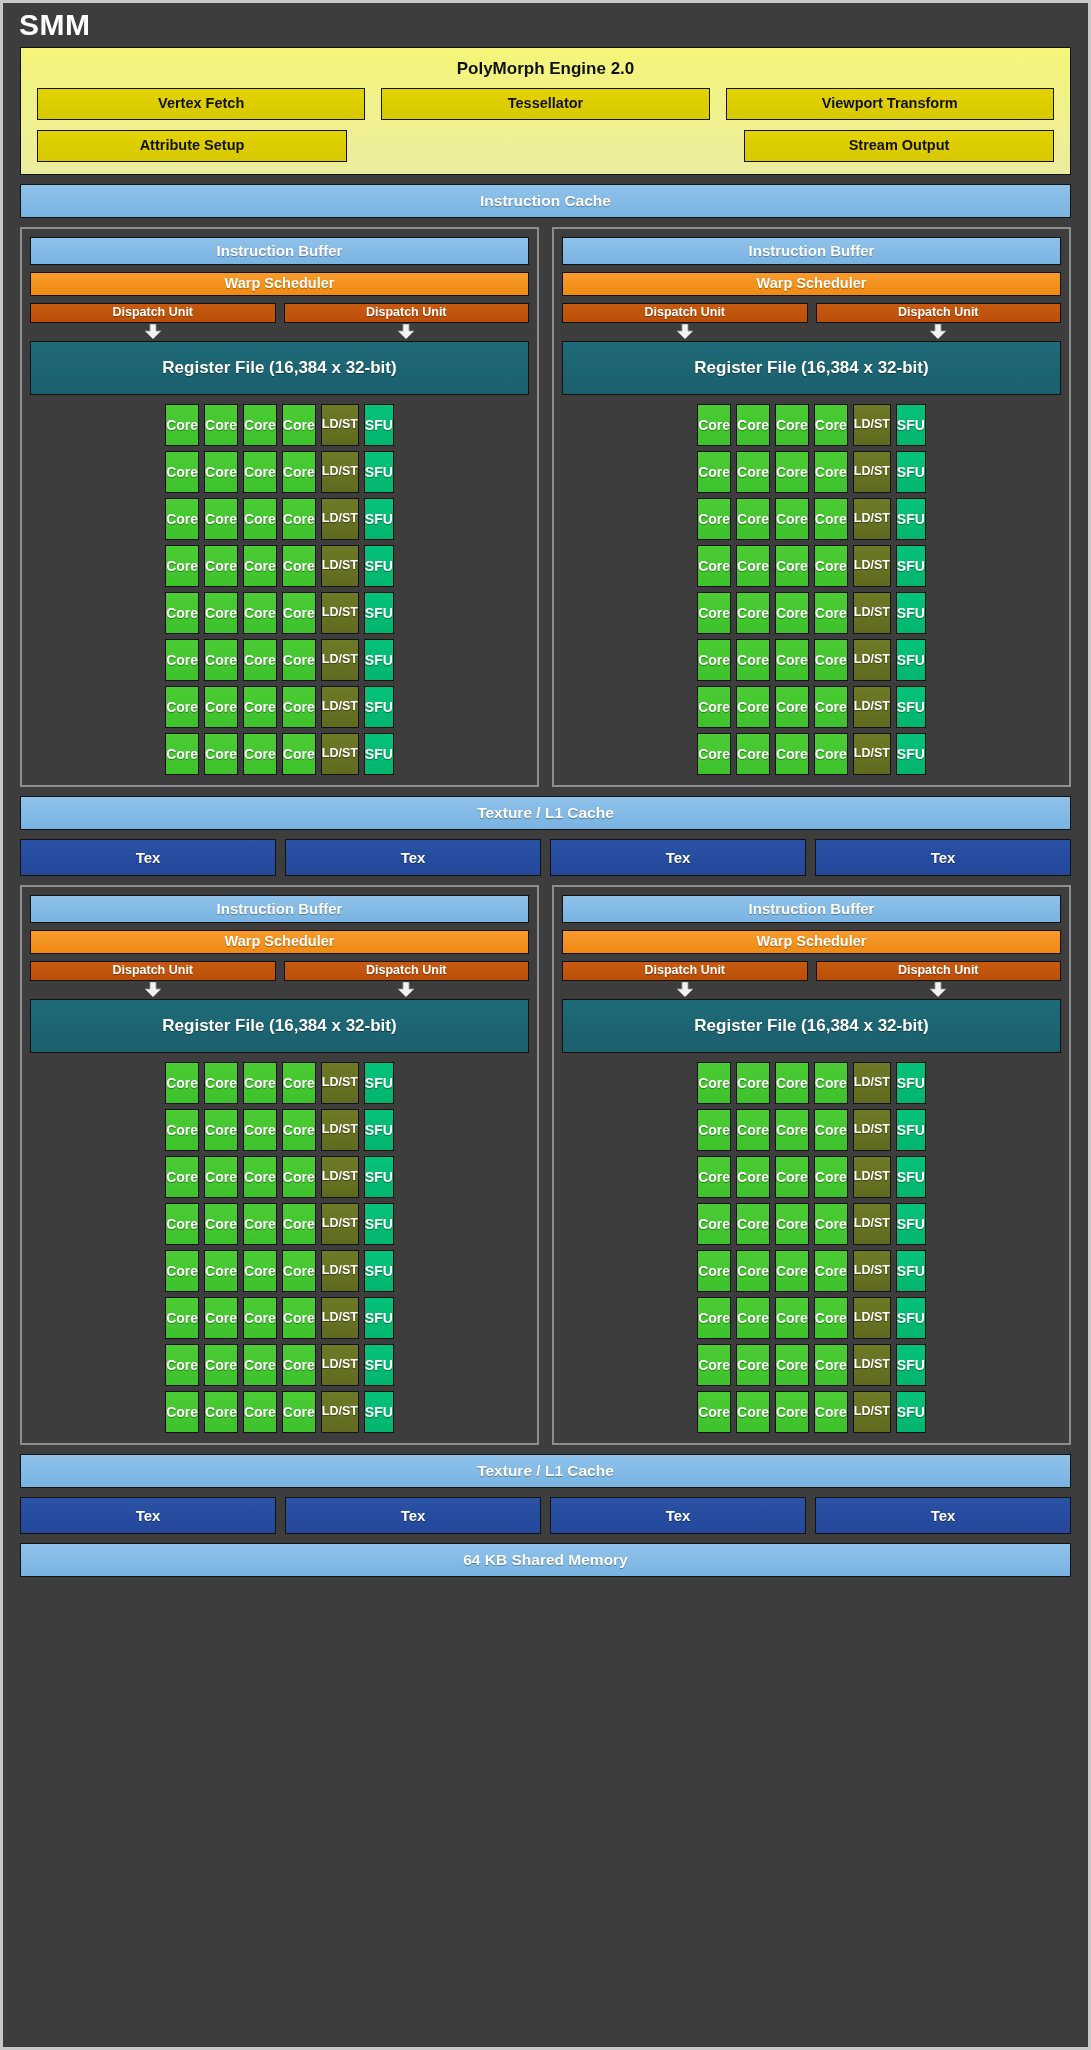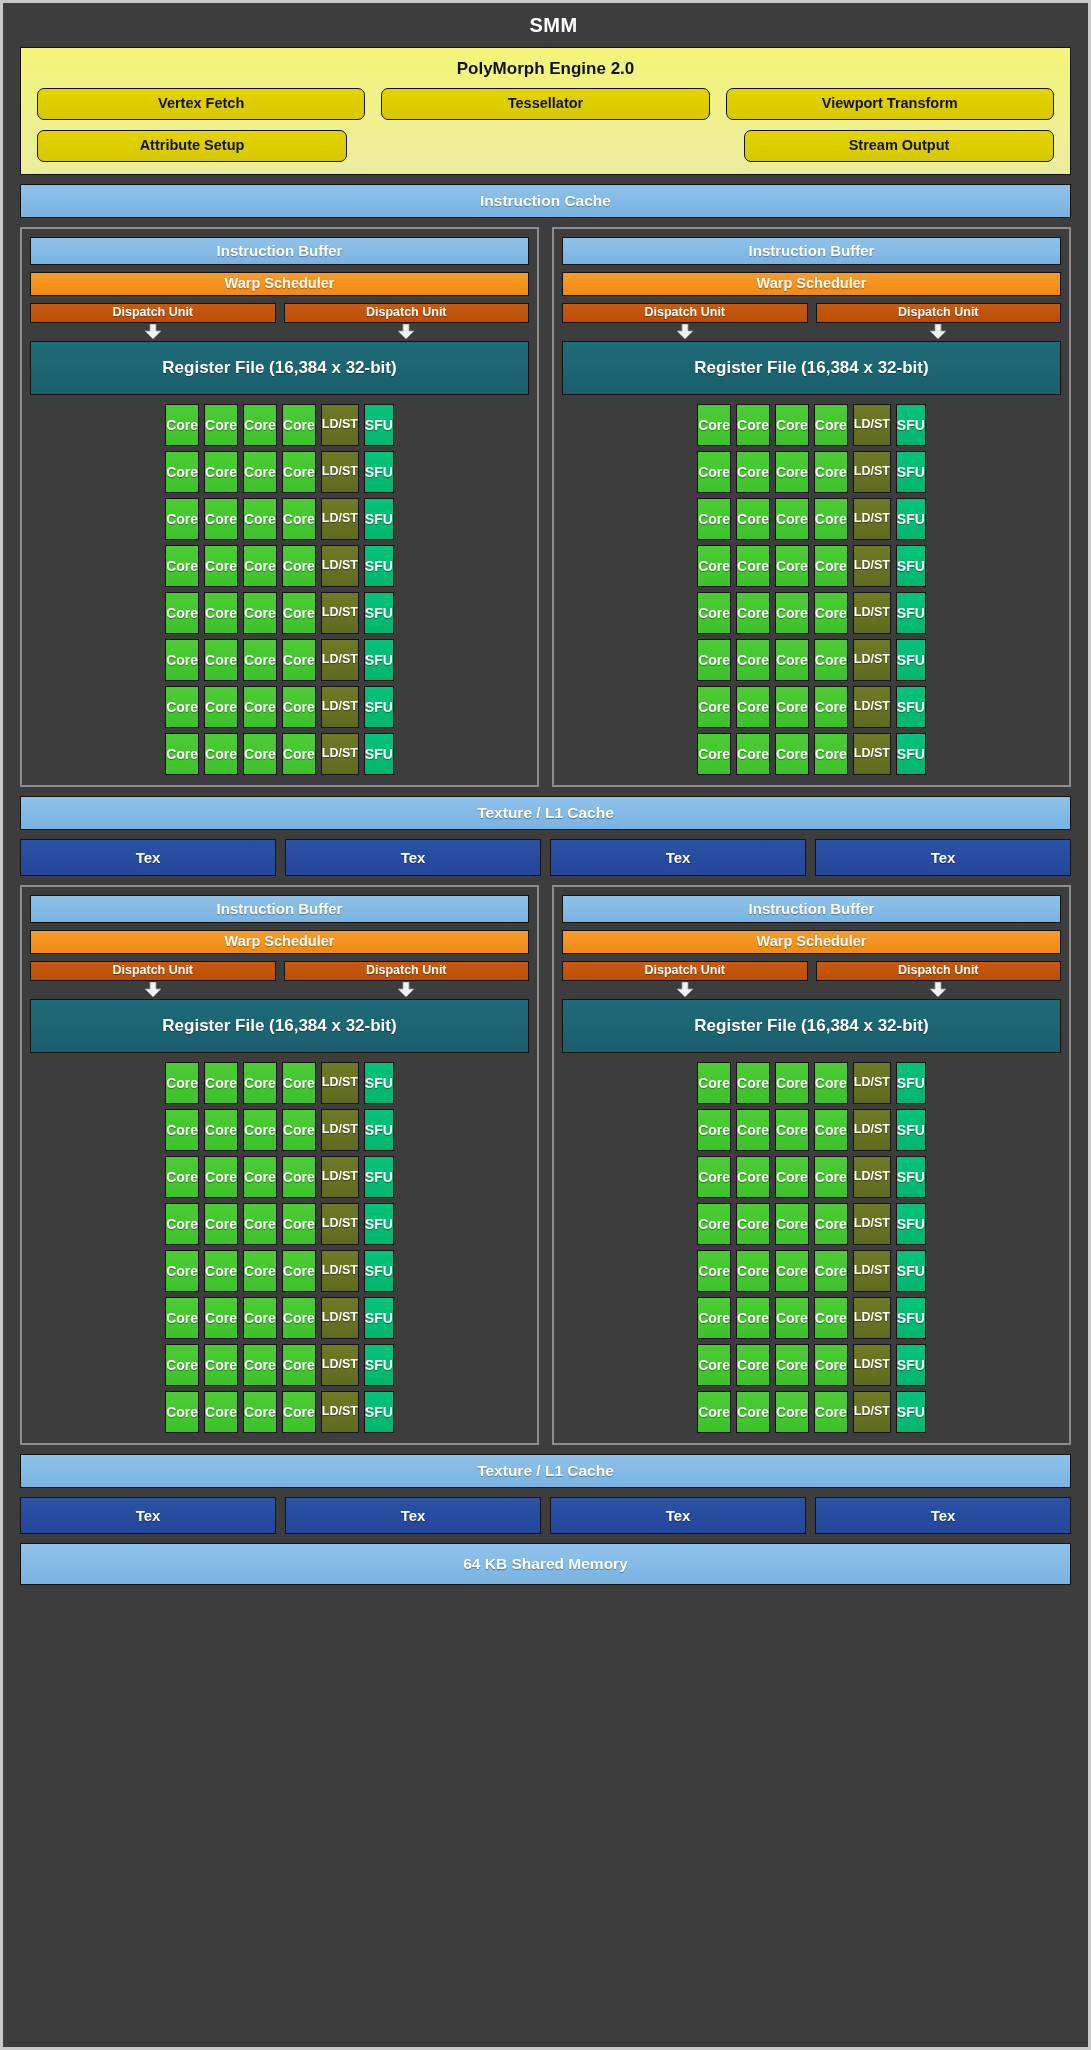--- a/index.html
+++ b/index.html
@@ -12,27 +12,26 @@
     width: 1091px;
     height: 2050px;
     background: #3d3d3d;
     border: 3px solid #c8c8c8;
     padding: 0;
     position: relative;
     overflow: hidden;
   }
   .smm-title {
     color: #ffffff;
-    font-size: 20px;
+    font-size: 30px;
     font-weight: bold;
     padding: 4px 0 4px 16px;
     letter-spacing: 0.5px;
     line-height: 36px;
     height: 44px;
-    text-align: center;
   }
   .inner {
     padding: 0 17px 14px 17px;
   }
 
   
   .bx {
     border: 1.5px solid #12130f;
     display: flex;
     align-items: center;
@@ -57,21 +56,20 @@
     padding: 3px 0 9px 0;
   }
   .poly-row { display: flex; gap: 16px; }
   .poly-row.second { justify-content: space-between; margin-top: 10px; gap: 18px; }
   .poly-cell {
     background: linear-gradient(#e3d300, #d7c800);
     color: #111;
     font-size: 14.5px;
     height: 32px;
     flex: 1;
-    border-radius: 7px;
   }
   .poly-row.second .poly-cell { flex: 0 0 310px; }
 
   
   .band-blue {
     background: linear-gradient(#8fc2ea, #79b3e2);
     color: #ffffff;
     font-size: 15.5px;
     height: 34px;
     text-shadow: 0 1px 1px rgba(0,0,0,.35);
@@ -154,21 +152,21 @@
     background: linear-gradient(#2a52a5, #24479a);
     color: #ffffff;
     font-size: 15px;
     text-shadow: 0 1px 1px rgba(0,0,0,.4);
   }
 
   .shared-mem {
     background: linear-gradient(#8fc2ea, #79b3e2);
     color: #fff;
     font-size: 15.5px;
-    height: 42px;
+    height: 34px;
     text-shadow: 0 1px 1px rgba(0,0,0,.35);
   }
 </style>
 </head>
 <body>
 
 <div class="smm-root">
 
   <div class="smm-title">SMM</div>
 

